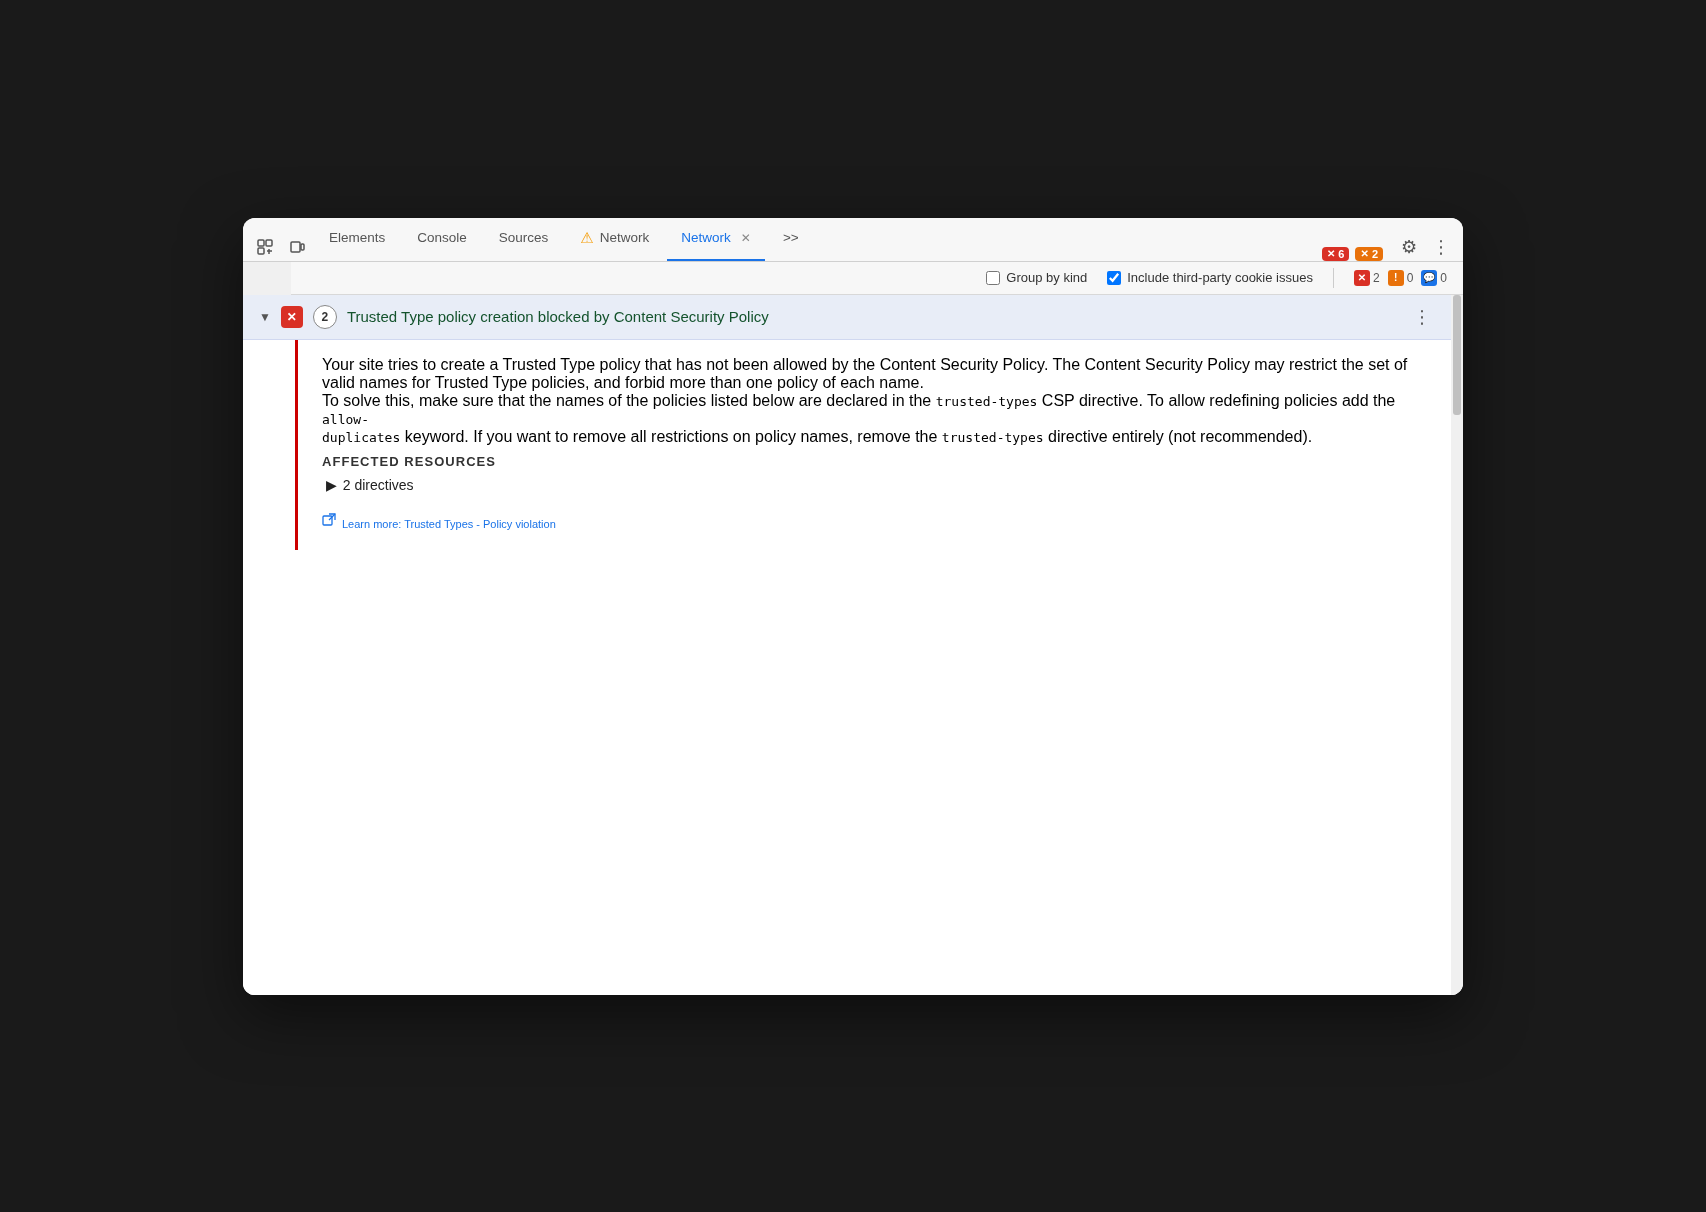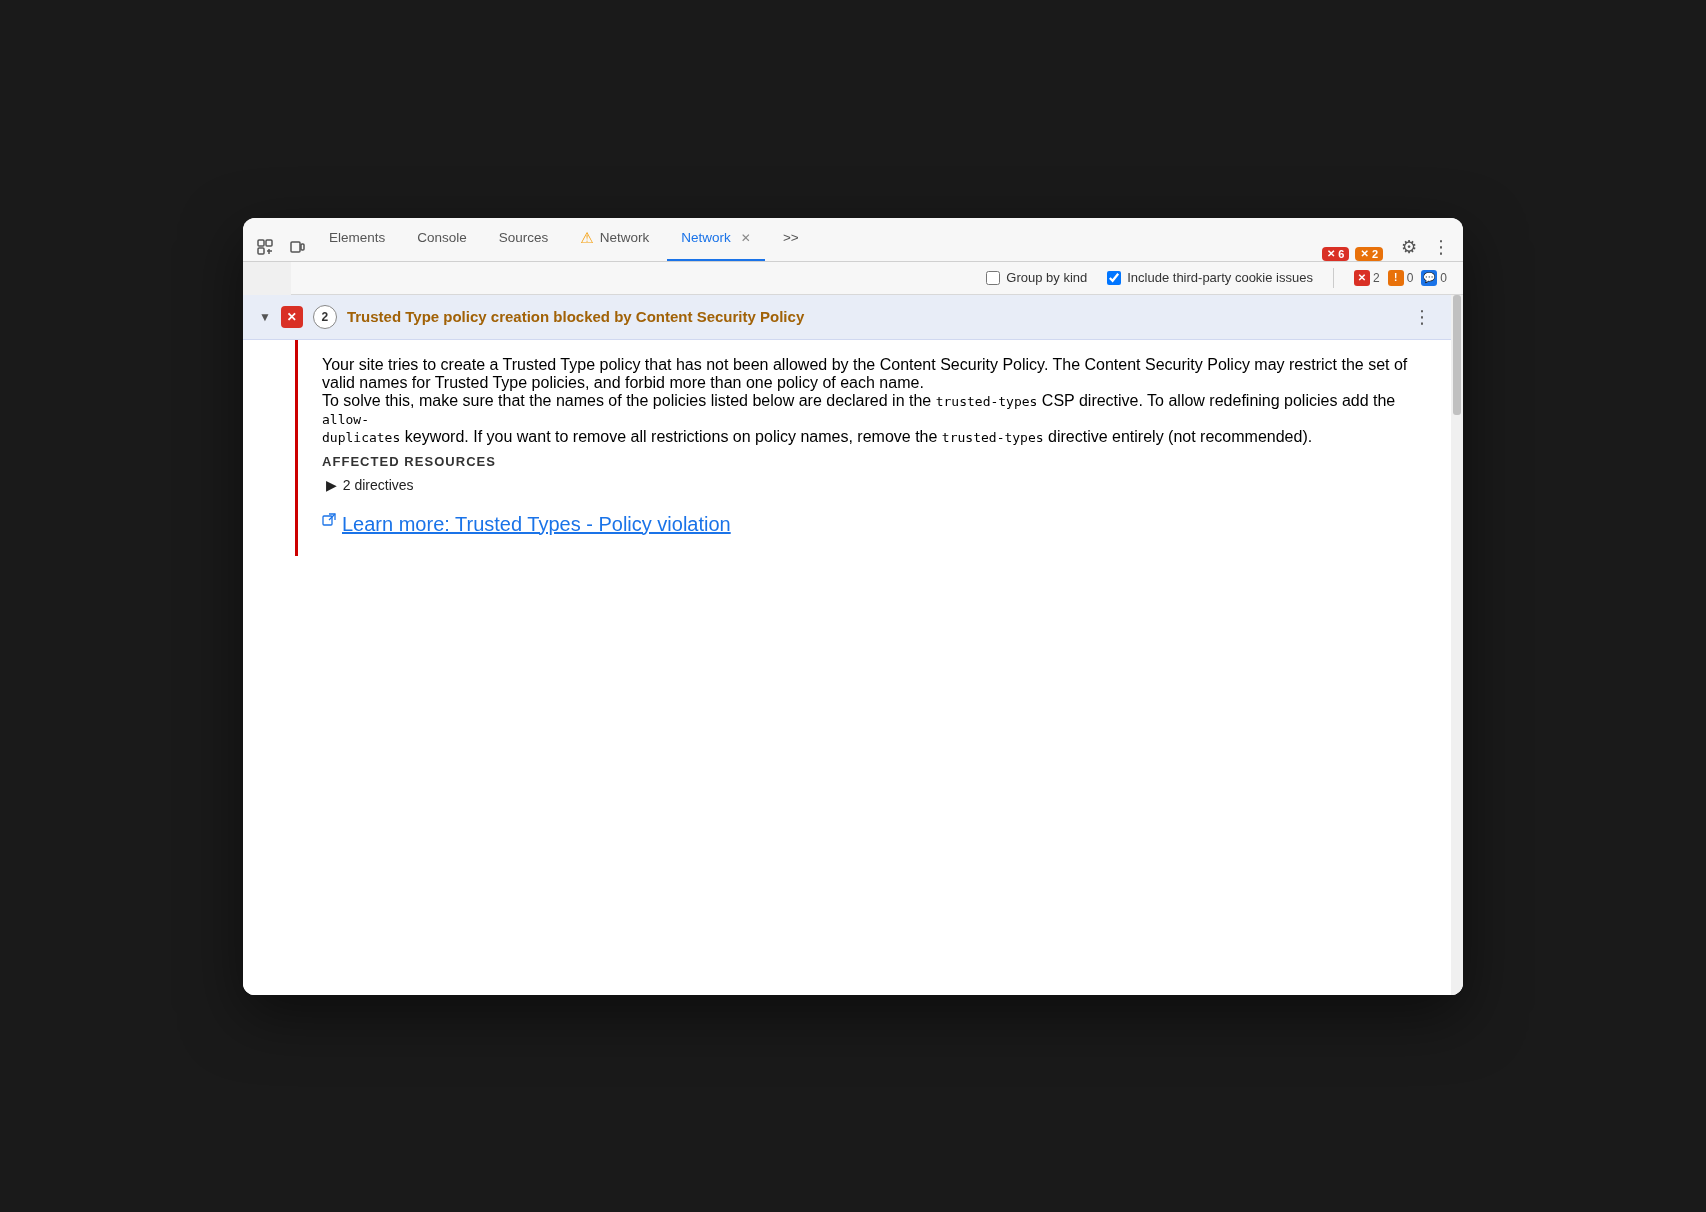--- a/index.html
+++ b/index.html
@@ -242,22 +242,22 @@
       display: flex;
       align-items: center;
       justify-content: center;
       font-size: 12px;
       font-weight: 600;
       color: #333;
       flex-shrink: 0;
     }
     .issue-title {
       font-size: 15px;
-      font-weight: 700;
-      color: #a16207;
+      font-weight: 400;
+      color: #14532d;
       flex: 1;
     }
     .issue-more-btn {
       color: #555;
       font-size: 18px;
       cursor: pointer;
       padding: 0 4px;
     }
     .affected-resources {
       margin-top: 8px;
@@ -274,25 +274,24 @@
       display: flex;
       align-items: center;
       gap: 6px;
       font-size: 14px;
       color: #222;
       cursor: pointer;
       margin-left: 4px;
     }
     .learn-more-link {
       display: flex;
-      align-items: flex-start;
+      align-items: flex-end;
       gap: 6px;
       color: #1a73e8;
-      text-decoration: underline;
-      font-size: 20px;
+      font-size: 11px;
       cursor: pointer;
       margin-top: 20px;
     }
     .external-link-icon {
       font-size: 14px;
       color: #1a73e8;
     }
     .red-left-border {
       border-left: 3px solid #cc0000;
       margin-left: 52px;

